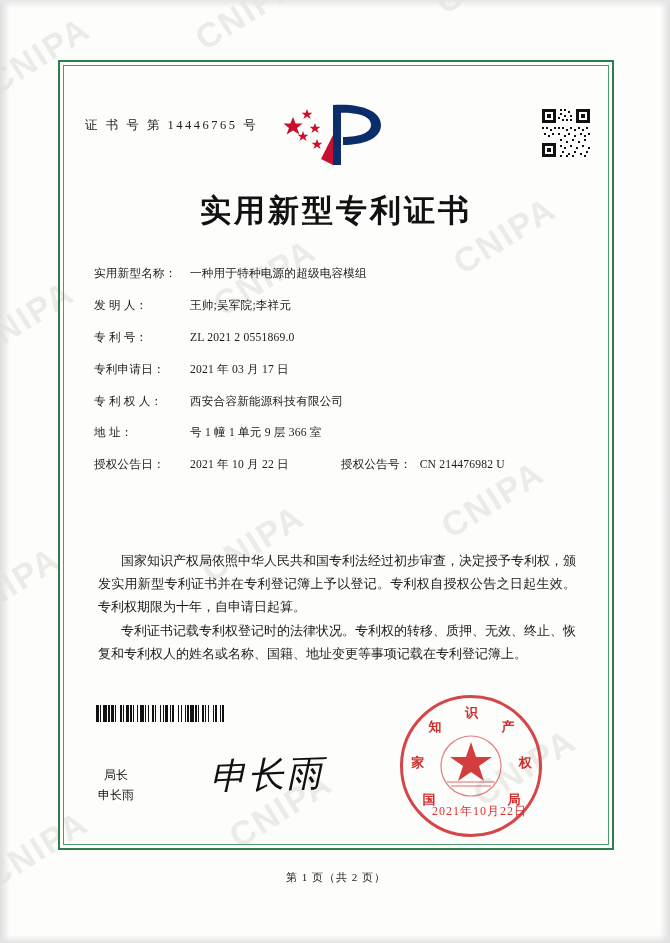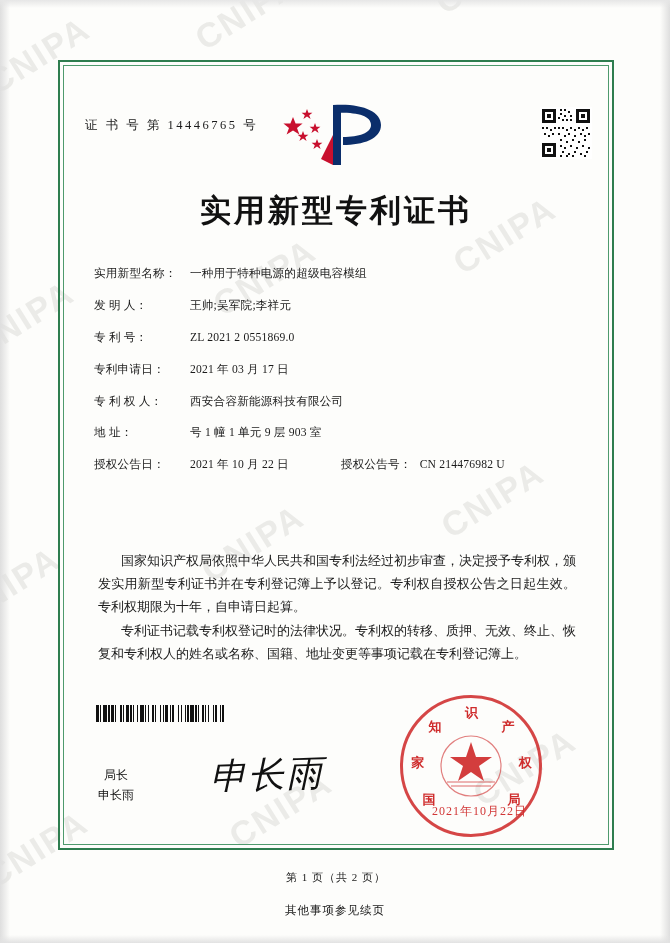--- a/index.html
+++ b/index.html
@@ -377,21 +377,21 @@
       </div>
 
       <div class="field-row">
         <div class="f-label">专 利 权 人：</div>
         <div class="f-value">西安合容新能源科技有限公司</div>
       </div>
 
       <div class="field-row">
         <div class="f-label">地 址：</div>
         <div class="f-value">
-          <span class="sub">号 1 幢 1 单元 9 层 903 室</span>
+          <span class="sub">号 1 幢 1 单元 9 层 366 室</span>
         </div>
       </div>
 
       <div class="field-row">
         <div class="f-label">授权公告日：</div>
         <div class="f-value inline-2">
           <span>2021 年 10 月 22 日</span>
           <span class="seg2">
             <span class="l2">授权公告号：</span>
             <span>CN 214476982 U</span>
@@ -509,19 +509,18 @@
               <path d="M18 58 h40"></path>
           </g>
         </svg>
       </div>
     </div>
     <div class="seal-date">2021年10月22日</div>
 
     <div class="page-foot">第 1 页（共 2 页）</div>
   </div>
 
-  <div class="bottom-note">其他事项参见续页</div>
 
   <div class="edge-shadow-l"></div>
   <div class="edge-shadow-r"></div>
   <div class="edge-shadow-t"></div>
   <div class="edge-shadow-b"></div>
 </div>
 
 </body></html>

